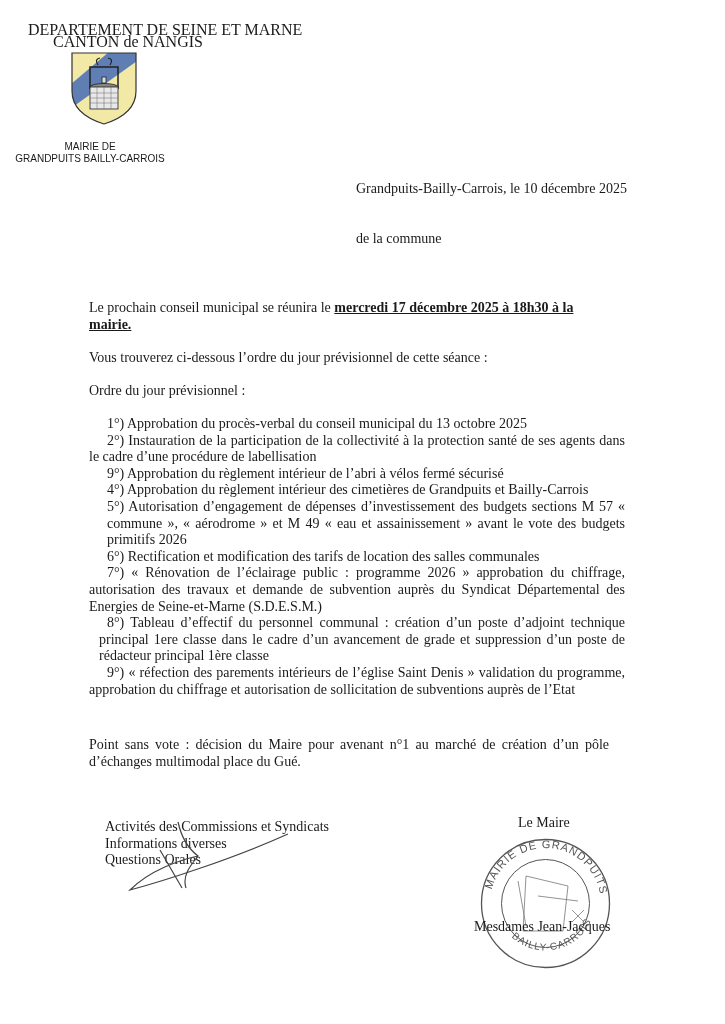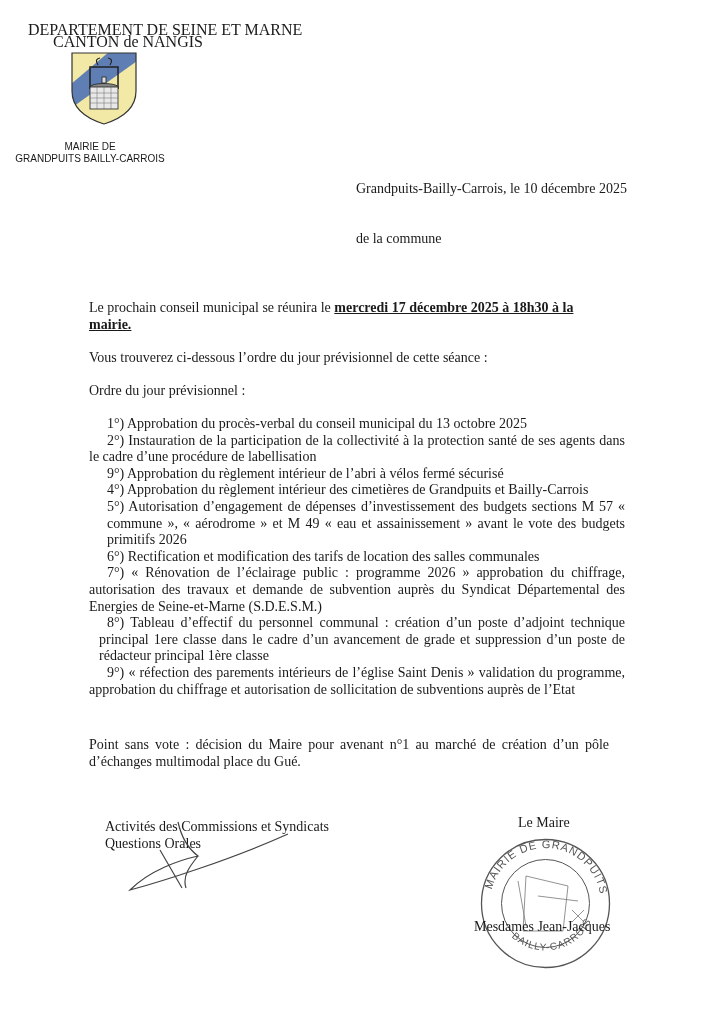--- a/index.html
+++ b/index.html
@@ -85,20 +85,21 @@
   <p class="item">6°) Rectification et modification des tarifs de location des salles communales</p>
   <p class="item">7°) « Rénovation de l’éclairage public : programme 2026 » approbation du chiffrage, autorisation des travaux et demande de subvention auprès du Syndicat Départemental des Energies de Seine-et-Marne (S.D.E.S.M.)</p>
   <p class="item ind2">8°) Tableau d’effectif du personnel communal : création d’un poste d’adjoint technique principal 1ere classe dans le cadre d’un avancement de grade et suppression d’un poste de rédacteur principal 1ère classe</p>
   <p class="item">9°) « réfection des parements intérieurs de l’église Saint Denis » validation du programme, approbation du chiffrage et autorisation de sollicitation de subventions auprès de l’Etat</p>
 </div>
 
 <div class="abs txt" id="point">Point sans vote : décision du Maire pour avenant n°1 au marché de création d’un pôle d’échanges multimodal place du Gué.</div>
 
 <div class="abs txt" id="misc">
   <div>Activités des Commissions et Syndicats</div>
+  <div>Informations diverses</div>
   <div>Questions Orales</div>
 </div>
 
 <svg class="abs" id="sig" viewBox="0 0 175 75">
   <path d="M58 2 C62 20 70 30 78 36 C60 40 30 50 10 70 C40 62 110 40 168 14 M40 30 L62 68 M78 36 C70 46 62 56 66 68" fill="none" stroke="#444" stroke-width="1.2"></path>
 </svg>
 
 <svg class="abs" id="stamp" viewBox="0 0 135 135">
   <circle cx="67.5" cy="67.5" r="64" fill="none" stroke="#555" stroke-width="1.3"></circle>
   <circle cx="67.5" cy="67.5" r="44" fill="none" stroke="#555" stroke-width="1"></circle>

